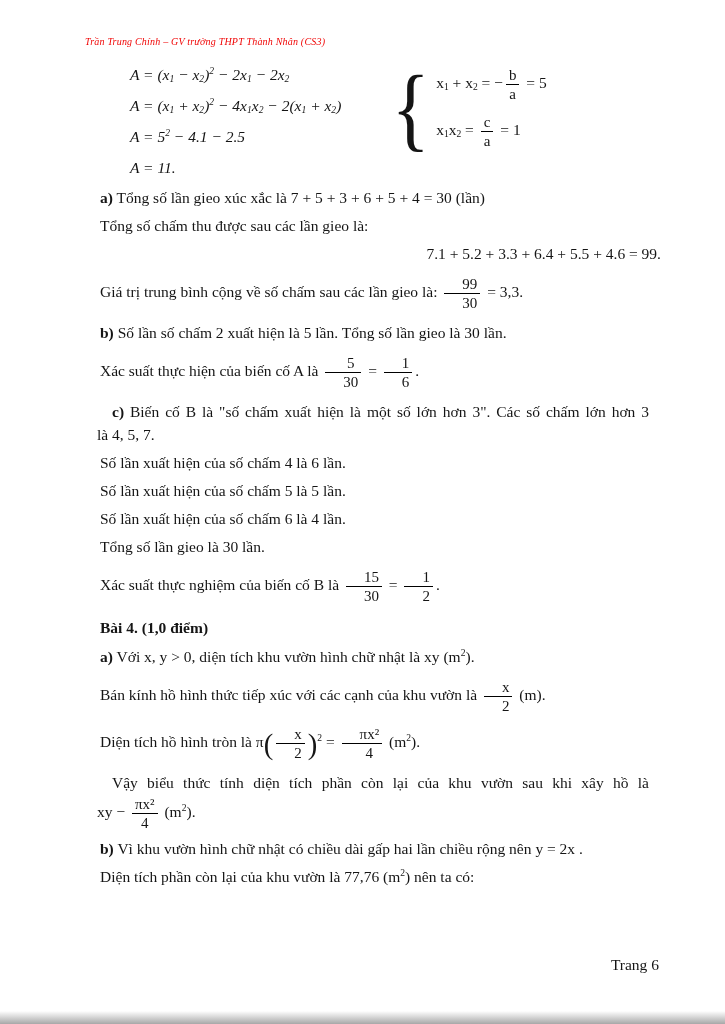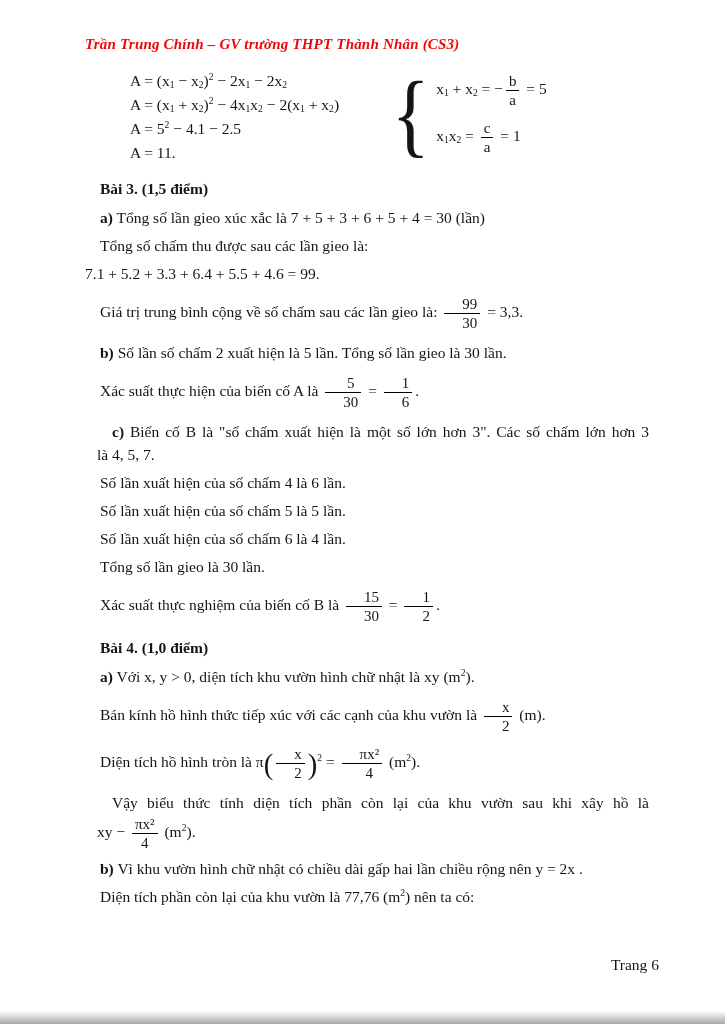--- a/index.html
+++ b/index.html
@@ -7,27 +7,27 @@
   body {
     width: 725px; height: 1024px;
     background: #ffffff;
     position: relative; overflow: hidden;
     font-family: "Liberation Serif", "DejaVu Serif", serif;
     font-size: 15.5px; color: #151515;
   }
   .page { position: absolute; inset: 0; padding: 36px 64px 0 85px; }
 
   .doc-header {
-    color: #f00505; font-weight: bold; font-style: italic;
-    font-size: 15px; letter-spacing: .2px;
+    color: #f00505; font-weight: normal; font-style: italic;
+    font-size: 10px; letter-spacing: .2px;
   }
 
   
   .mathblock { position: relative; margin: 16px 0 2px 45px; }
-  .mathline { line-height: 24px; margin: 0 0; white-space: nowrap; }
+  .mathline { line-height: 24px; margin: 7px 0; white-space: nowrap; font-style: italic; }
   .system { position: absolute; left: 258px; top: 0; display: flex; align-items: center; }
   .brace {
     font-size: 94px; line-height: 90px; font-weight: 300;
     display: inline-block; transform: scaleX(.85);
   }
   .syscol { display: flex; flex-direction: column; gap: 12px; margin-left: 3px; justify-content: flex-end; }
   .sysline { white-space: nowrap; }
 
   
   .frac { display: inline-block; vertical-align: middle; text-align: center; margin: 0 3px; }
@@ -35,21 +35,21 @@
   .frac .den { display: block; padding: 1px 3px 0; line-height: 16px; font-size: 15px; }
 
   sup { font-size: 62%; line-height: 0; vertical-align: super; }
   sub { font-size: 62%; line-height: 0; vertical-align: -0.25em; }
   .bigp { font-size: 185%; font-weight: 300; vertical-align: middle; line-height: 0; }
 
   
   .p { margin: 8px 0; line-height: 20px; text-indent: 15px; text-align: justify; }
   .pfrac { margin: 12px 0; }
   .heading { margin: 14px 0 9px; }
-  .center { text-align: left; text-indent: 0; }
+  .center { text-align: right; text-indent: 0; }
   .jfull { text-align: justify; text-align-last: justify; }
   .cont { text-indent: 0; }
   .group { margin: 8px 0; }
   .group .p { margin: 3px 12px; }
   b { font-weight: bold; }
 
   .footer { position: absolute; right: 66px; top: 956px; }
   .bottom-shade {
     position: absolute; left: 0; right: 0; bottom: 0; height: 13px;
     background: linear-gradient(to bottom, rgba(255,255,255,0), rgba(110,110,110,.6));
@@ -69,21 +69,20 @@
     <div class="mathline"><span>A = 11.</span></div>
     <div class="system">
       <span class="brace">{</span>
       <div class="syscol">
         <div class="sysline"><span>x</span><sub>1</sub><span> + x</span><sub>2</sub><span> = −</span><span class="frac"><span class="num">b</span><span class="den">a</span></span><span> = 5</span></div>
         <div class="sysline"><span>x</span><sub>1</sub><span>x</span><sub>2</sub><span> = </span><span class="frac"><span class="num">c</span><span class="den">a</span></span><span> = 1</span></div>
       </div>
     </div>
   </div>
 
-  <div class="p heading"><b>Bài 3. (1,5 điểm)</b></div>
   <div class="p"><b>a)</b><span> Tổng số lần gieo xúc xắc là 7 + 5 + 3 + 6 + 5 + 4 = 30 (lần)</span></div>
   <div class="p"><span>Tổng số chấm thu được sau các lần gieo là:</span></div>
   <div class="p center"><span>7.1 + 5.2 + 3.3 + 6.4 + 5.5 + 4.6 = 99.</span></div>
   <div class="p pfrac"><span>Giá trị trung bình cộng về số chấm sau các lần gieo là: </span><span class="frac"><span class="num">99</span><span class="den">30</span></span><span> = 3,3.</span></div>
   <div class="p"><b>b)</b><span> Số lần số chấm 2 xuất hiện là 5 lần. Tổng số lần gieo là 30 lần.</span></div>
   <div class="p pfrac"><span>Xác suất thực hiện của biến cố A là </span><span class="frac"><span class="num">5</span><span class="den">30</span></span><span> = </span><span class="frac"><span class="num">1</span><span class="den">6</span></span><span>.</span></div>
   <div class="group">
     <div class="p jfull"><b>c)</b><span> Biến cố B là "số chấm xuất hiện là một số lớn hơn 3". Các số chấm lớn hơn 3</span></div>
     <div class="p cont"><span>là 4, 5, 7.</span></div>
   </div>

